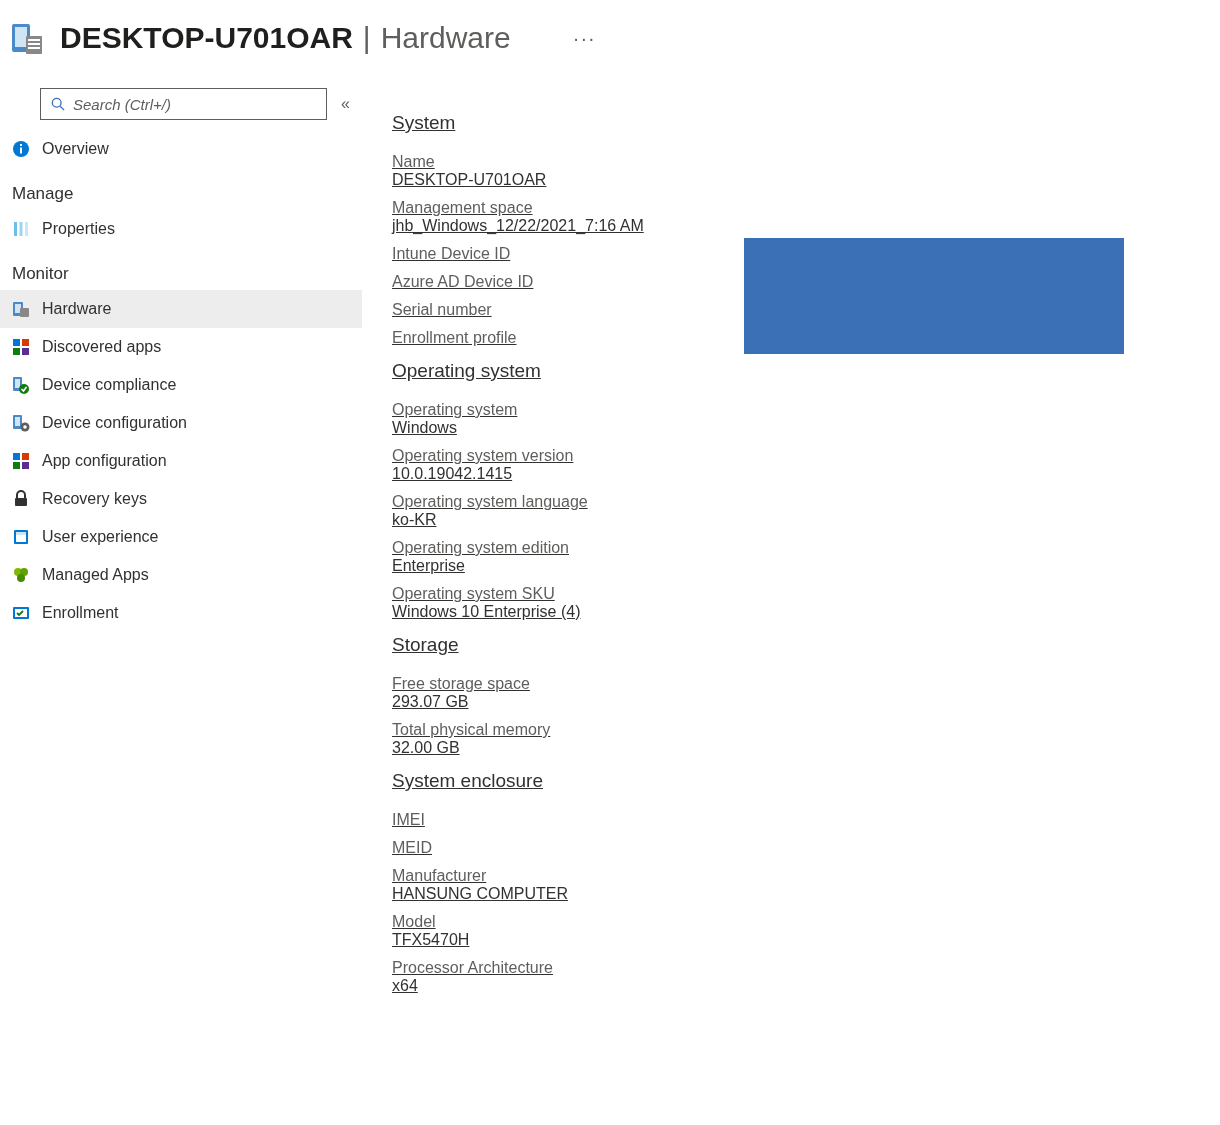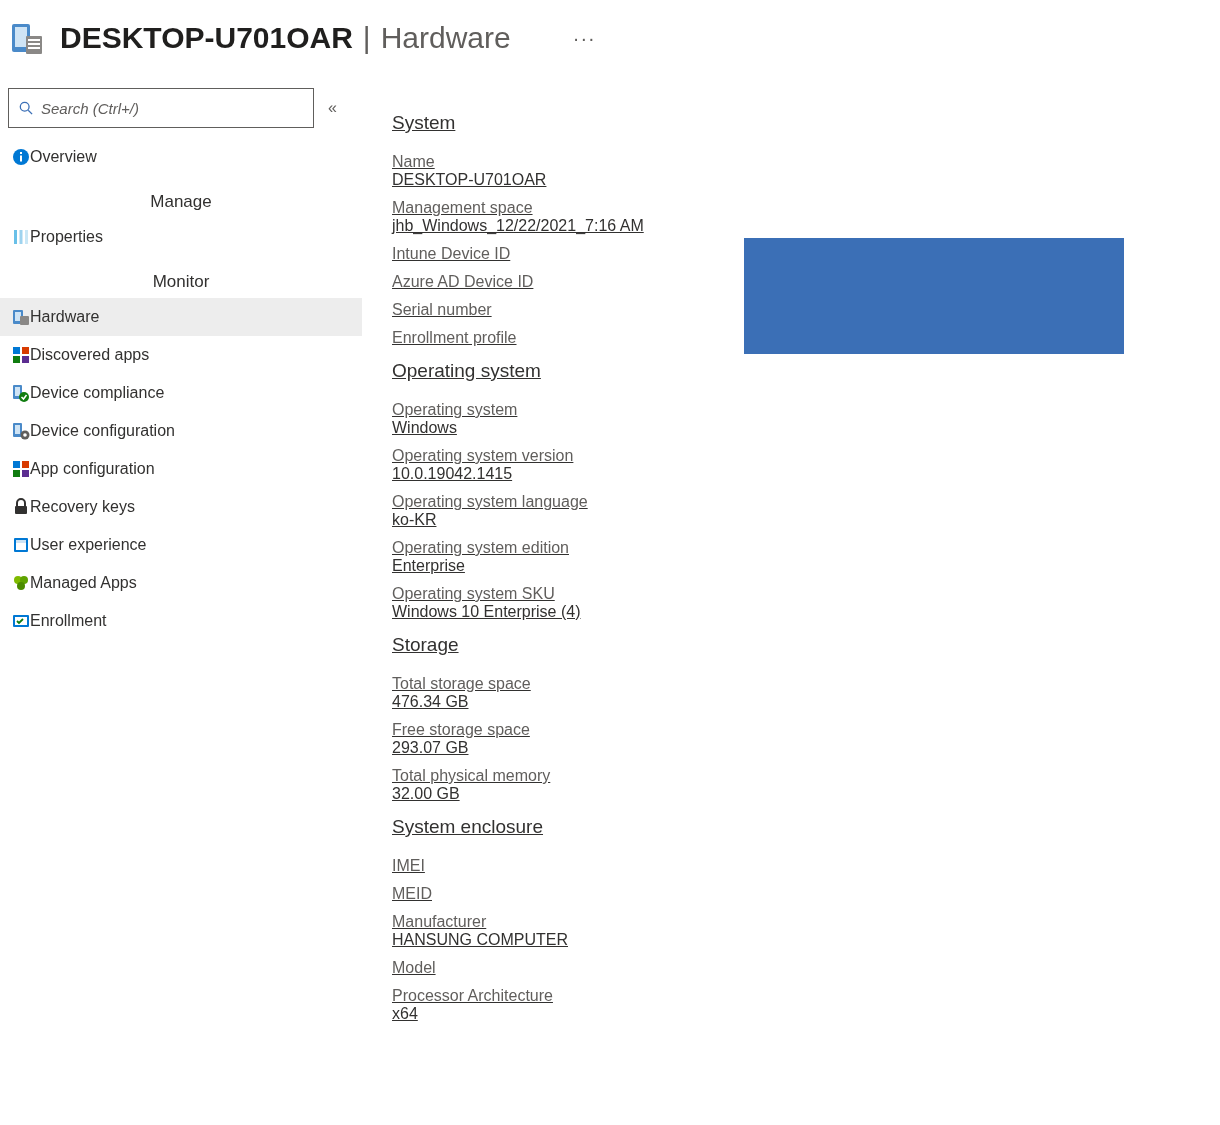--- a/index.html
+++ b/index.html
@@ -60,24 +60,25 @@
     display: flex;
     align-items: center;
     padding: 0 8px 10px 8px;
     gap: 10px;
   }
   .search-box {
     flex: 1;
     display: flex;
     align-items: center;
     border: 1px solid #605e5c;
-    height: 40px;
+    height: 32px;
     padding: 0 8px;
     gap: 6px;
     max-width: 306px;
+    margin-left: 32px;
   }
   .search-input {
     border: none;
     outline: none;
     font-size: 15px;
     flex: 1;
     color: #605e5c;
     font-style: italic;
     background: transparent;
   }
@@ -87,32 +88,32 @@
     font-size: 16px;
     color: #605e5c;
     cursor: pointer;
     padding: 4px;
   }
   .nav-list { list-style: none; }
   .nav-item {
     display: flex;
     align-items: center;
     padding: 10px 12px;
+    gap: 12px;
     cursor: pointer;
     font-size: 16px;
     color: #323130;
   }
   .nav-item.selected {
     background: #ededed;
   }
   .nav-section {
     padding: 16px 12px 6px 12px;
     font-size: 17px;
     color: #323130;
-    text-align: center;
   }
   .nav-icon {
     width: 18px; height: 18px;
     display: inline-flex;
     align-items: center;
     justify-content: center;
     flex-shrink: 0;
   }
   .main {
     flex: 1;
@@ -369,24 +370,20 @@
         <div class="prop-label">Operating system edition</div>
         <div class="prop-value">Enterprise</div>
       </div>
     <div class="prop-row">
         <div class="prop-label">Operating system SKU</div>
         <div class="prop-value">Windows 10 Enterprise (4)</div>
       </div>
 
     <div class="section-heading">Storage</div>
     <div class="prop-row">
-        <div class="prop-label">Total storage space</div>
-        <div class="prop-value">476.34 GB</div>
-      </div>
-    <div class="prop-row">
         <div class="prop-label">Free storage space</div>
         <div class="prop-value">293.07 GB</div>
       </div>
     <div class="prop-row">
         <div class="prop-label">Total physical memory</div>
         <div class="prop-value">32.00 GB</div>
       </div>
 
     <div class="section-heading">System enclosure</div>
     <div class="prop-row">
@@ -396,20 +393,21 @@
     <div class="prop-row">
         <div class="prop-label">MEID</div>
         <div class="prop-value"></div>
       </div>
     <div class="prop-row">
         <div class="prop-label">Manufacturer</div>
         <div class="prop-value">HANSUNG COMPUTER</div>
       </div>
     <div class="prop-row">
         <div class="prop-label">Model</div>
+        <div class="prop-value">TFX5470H</div>
       </div>
     <div class="prop-row">
         <div class="prop-label">Processor Architecture</div>
         <div class="prop-value">x64</div>
       </div>
 
   </main>
 </div>
 
 </body></html>

